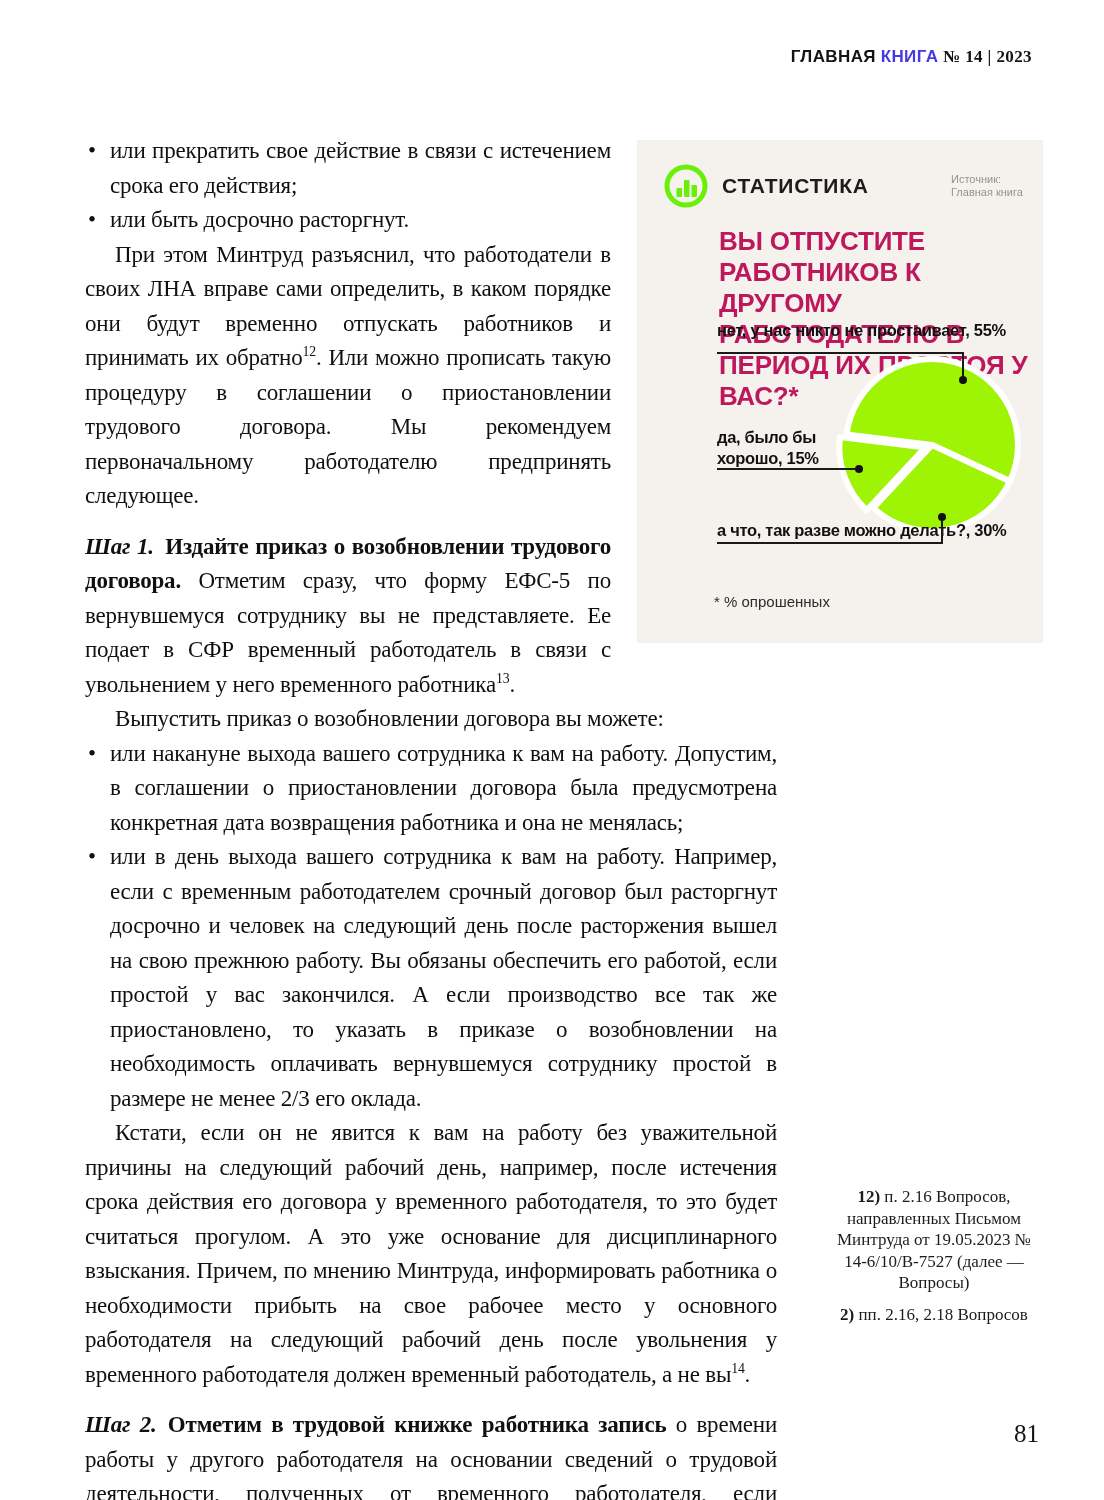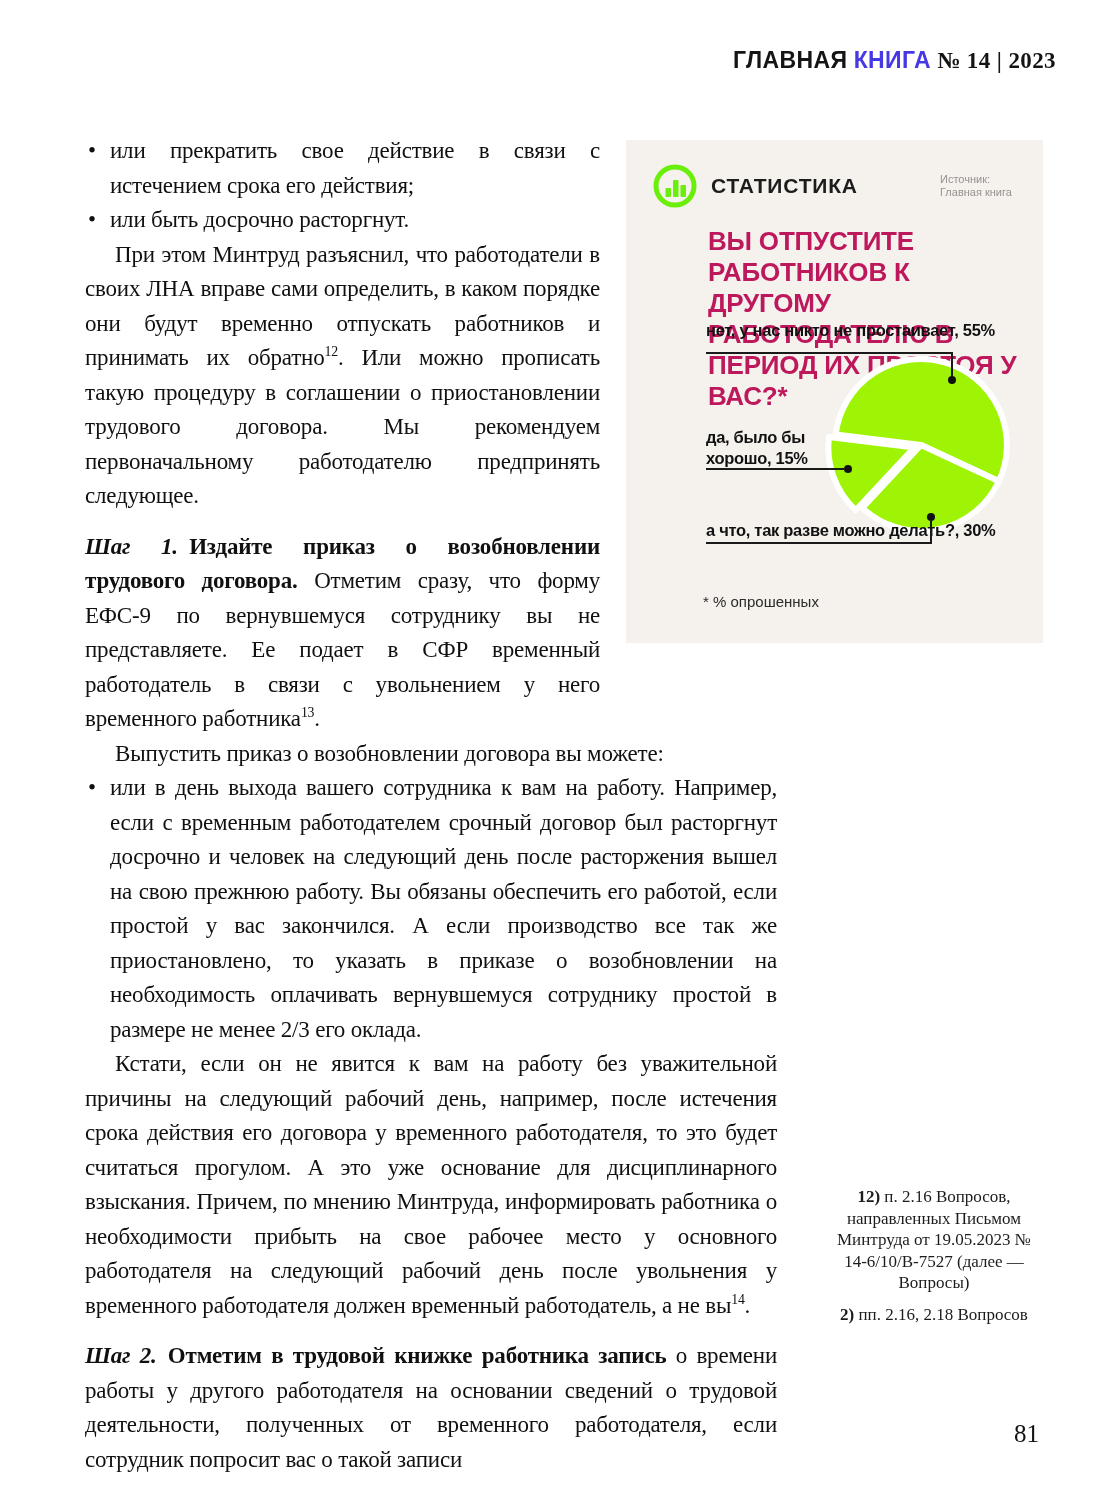--- a/index.html
+++ b/index.html
@@ -2,43 +2,42 @@
 <html lang="ru"><head>
 <meta charset="utf-8">
 <style>
   html,body{margin:0;padding:0;background:#ffffff;}
   .page{
     position:relative;width:1104px;height:1500px;background:#ffffff;
     overflow:hidden;font-family:"Liberation Serif",serif;color:#101010;
   }
   
   .masthead{
-    position:absolute;top:47px;right:48px;white-space:nowrap;
-    font-size:23px;font-weight:bold;letter-spacing:.4px;
+    position:absolute;top:47px;right:72px;white-space:nowrap;
+    font-size:17px;font-weight:bold;letter-spacing:.4px;
   }
   .masthead .brand{font-family:"Liberation Sans",sans-serif;font-weight:800;color:#141414;}
   .masthead .brand-accent{font-family:"Liberation Sans",sans-serif;font-weight:800;}
   .masthead .issue{font-family:"Liberation Serif",serif;color:#141414;}
   
   .main{position:absolute;left:85px;top:134px;width:692px;}
   .main p{margin:0;text-align:justify;font-size:23px;line-height:34.5px;letter-spacing:-.2px;}
   .main p.indent{text-indent:30px;}
   .main p.bullet{position:relative;padding-left:25px;}
   .main p.bullet::before{content:"\2022";position:absolute;left:3px;top:0;}
   .main p.step{margin-top:16px;}
   .main sup{font-size:60%;line-height:0;vertical-align:super;}
   .run-b{font-weight:bold;}
   .run-stepnum{font-weight:bold;font-style:italic;margin-top:31px;}
   
   .statbox{
     float:right;width:406px;height:503px;
     margin:6px -266px 50px 26px;
     position:relative;
     font-family:"Liberation Sans",sans-serif;
-    padding-left:11px;
   }
   .statbox-header{position:absolute;left:0;top:0;width:100%;height:80px;}
   .stat-icon{position:absolute;left:27px;top:24px;width:44px;height:44px;}
   .stat-label{
     position:absolute;left:85px;top:34px;font-size:21px;font-weight:600;
     letter-spacing:.8px;color:#1c1c1c;
   }
   .stat-source{
     position:absolute;left:314px;top:33px;font-size:11px;line-height:13px;color:#979290;
   }
@@ -114,22 +113,23 @@
         <polyline class="leader" points="80,233 305,233 305,211"></polyline>
         <circle class="ldot" cx="305" cy="207" r="4"></circle>
 
         <text class="cnote" x="77" y="297">* % опрошенных</text>
       </svg>
     </aside>
 
   <p class="bullet"><span>или прекратить свое действие в связи с истечением срока его действия;</span></p>
       <p class="bullet"><span>или быть досрочно расторгнут.</span></p>
       <p class="indent"><span>При этом Минтруд разъяснил, что работодатели в своих ЛНА вправе сами определить, в каком порядке они будут временно отпускать работников и принимать их обратно</span><sup>12</sup><span>. Или можно прописать такую процедуру в соглашении о приостановлении трудового договора. Мы рекомендуем первоначальному работодателю предпринять следующее.</span></p>
-      <p class="step"><span class="run-stepnum">Шаг 1.</span><span> </span><span class="run-b">Издайте приказ о возобновлении трудового договора.</span><span> Отметим сразу, что форму ЕФС-9 по вернувшемуся сотруднику вы не представляете. Ее подает в СФР временный работодатель в связи с увольнением у него временного работника</span><sup>13</sup><span>.</span></p>
+      <p class="step"><span class="run-stepnum">Шаг 1.</span><span> </span><span class="run-b">Издайте приказ о возобновлении трудового договора.</span><span> Отметим сразу, что форму ЕФС-5 по вернувшемуся сотруднику вы не представляете. Ее подает в СФР временный работодатель в связи с увольнением у него временного работника</span><sup>13</sup><span>.</span></p>
       <p class="indent"><span>Выпустить приказ о возобновлении договора вы можете:</span></p>
+      <p class="bullet"><span>или накануне выхода вашего сотрудника к вам на работу. Допустим, в соглашении о приостановлении договора была предусмотрена конкретная дата возвращения работника и она не менялась;</span></p>
       <p class="bullet"><span>или в день выхода вашего сотрудника к вам на работу. Например, если с временным работодателем срочный договор был расторгнут досрочно и человек на следующий день после расторжения вышел на свою прежнюю работу. Вы обязаны обеспечить его работой, если простой у вас закончился. А если производство все так же приостановлено, то указать в приказе о возобновлении на необходимость оплачивать вернувшемуся сотруднику простой в размере не менее 2/3 его оклада.</span></p>
       <p class="indent"><span>Кстати, если он не явится к вам на работу без уважительной причины на следующий рабочий день, например, после истечения срока действия его договора у временного работодателя, то это будет считаться прогулом. А это уже основание для дисциплинарного взыскания. Причем, по мнению Минтруда, информировать работника о необходимости прибыть на свое рабочее место у основного работодателя на следующий рабочий день после увольнения у временного работодателя должен временный работодатель, а не вы</span><sup>14</sup><span>.</span></p>
       <p class="step"><span class="run-stepnum">Шаг 2.</span><span> </span><span class="run-b">Отметим в трудовой книжке работника запись</span><span> о времени работы у другого работодателя на основании сведений о трудовой деятельности, полученных от временного работодателя, если сотрудник попросит вас о такой записи</span></p>
     </div>
 
   <div class="footnotes">
       <div class="fn"><span class="fnnum">12) </span>п. 2.16 Вопросов, направленных Письмом Минтруда от 19.05.2023 № 14-6/10/В-7527 (далее — Вопросы)</div>
       <div class="fn"><span class="fnnum">2) </span>пп. 2.16, 2.18 Вопросов</div>
     </div>
 

